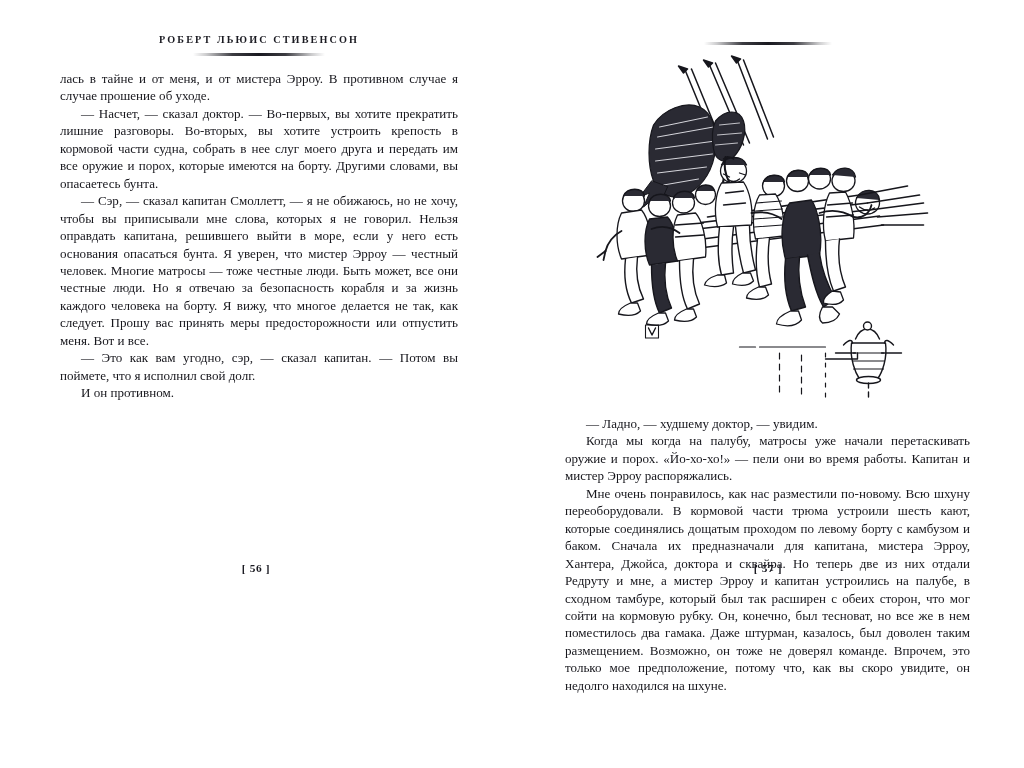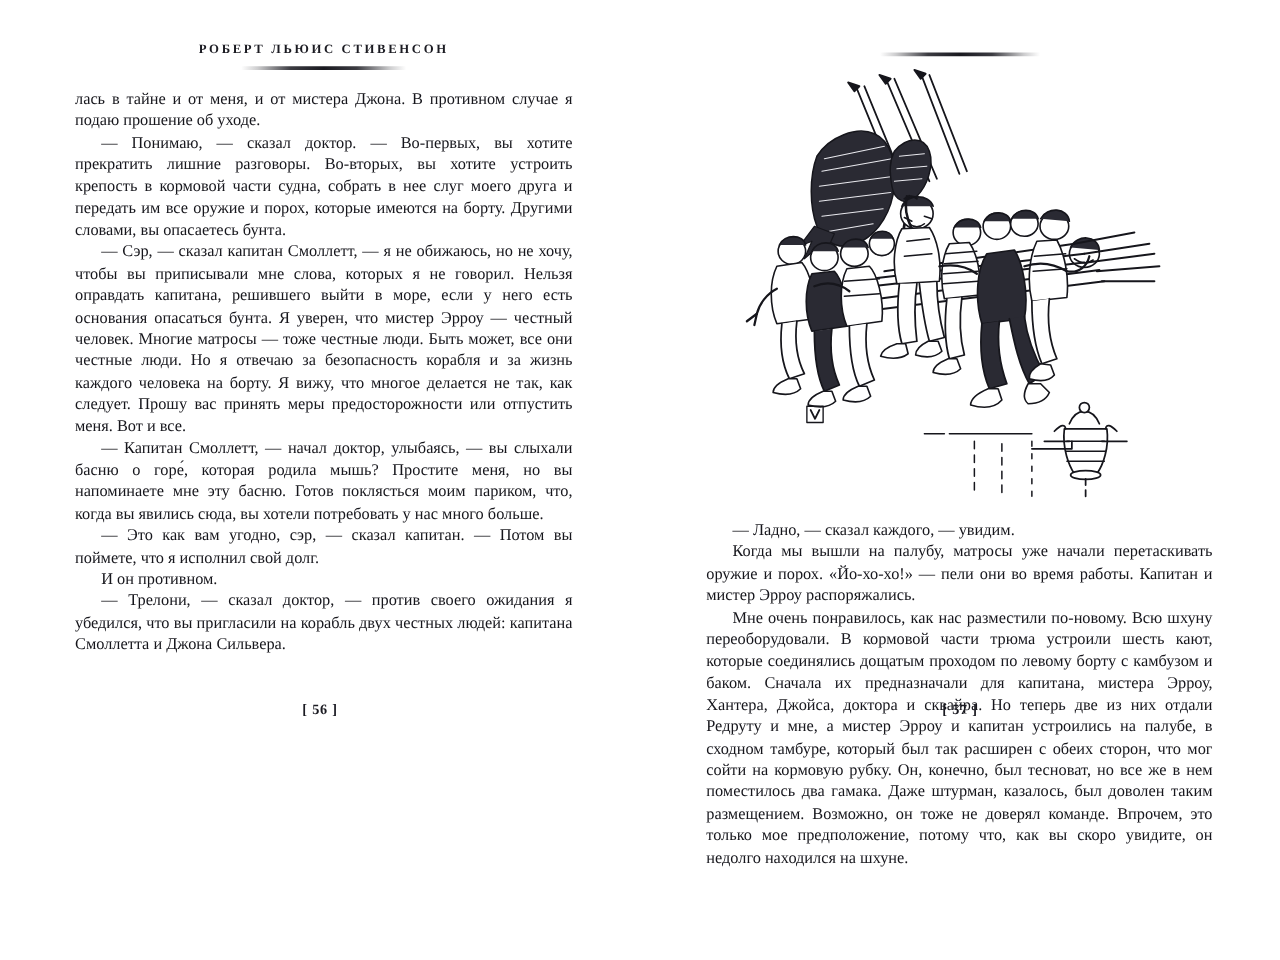--- a/index.html
+++ b/index.html
@@ -99,27 +99,25 @@
 <body>
 
 <div id="spread">
 
   <div class="page page-left">
 
     <div class="running-head">РОБЕРТ ЛЬЮИС СТИВЕНСОН</div>
     <div class="head-rule"></div>
 
     <div class="textblock">
-      <p class="noindent">лась в тайне и от меня, и от мистера Джона. В противном случае я подаю прошение об уходе.</p>
-      <p>— Понимаю, — сказал доктор. — Во-первых, вы хотите прекратить лишние разговоры. Во-вторых, вы хотите устроить крепость в кормовой части судна, собрать в нее слуг моего друга и передать им все оружие и порох, которые имеются на борту. Другими словами, вы опасаетесь бунта.</p>
+      <p class="noindent">лась в тайне и от меня, и от мистера Эрроу. В противном случае я случае прошение об уходе.</p>
+      <p>— Насчет, — сказал доктор. — Во-первых, вы хотите прекратить лишние разговоры. Во-вторых, вы хотите устроить крепость в кормовой части судна, собрать в нее слуг моего друга и передать им все оружие и порох, которые имеются на борту. Другими словами, вы опасаетесь бунта.</p>
       <p>— Сэр, — сказал капитан Смоллетт, — я не обижаюсь, но не хочу, чтобы вы приписывали мне слова, которых я не говорил. Нельзя оправдать капитана, решившего выйти в море, если у него есть основания опасаться бунта. Я уверен, что мистер Эрроу — честный человек. Многие матросы — тоже честные люди. Быть может, все они честные люди. Но я отвечаю за безопасность корабля и за жизнь каждого человека на борту. Я вижу, что многое делается не так, как следует. Прошу вас принять меры предосторожности или отпустить меня. Вот и все.</p>
-      <p>— Капитан Смоллетт, — начал доктор, улыбаясь, — вы слыхали басню о горе́, которая родила мышь? Простите меня, но вы напоминаете мне эту басню. Готов поклясться моим париком, что, когда вы явились сюда, вы хотели потребовать у нас много больше.</p>
       <p>— Это как вам угодно, сэр, — сказал капитан. — Потом вы поймете, что я исполнил свой долг.</p>
       <p>И он противном.</p>
-      <p>— Трелони, — сказал доктор, — против своего ожидания я убедился, что вы пригласили на корабль двух честных людей: капитана Смоллетта и Джона Сильвера.</p>
     </div>
 
     <div class="folio">[ 56 ]</div>
   </div>
 
   <div class="page page-right">
 
     <div class="head-rule"></div>
 
     <div class="illus-wrap">
@@ -313,21 +311,21 @@
           <g stroke-width="1.1">
             <rect x="78" y="272" width="13" height="13" fill="none"></rect>
             <path d="M81 275 L84.5 282 L88 275" stroke-width="1.4"></path>
           </g>
 
         </g>
       </svg>
     </div>
 
     <div class="textblock">
-      <p>— Ладно, — сказал каждого, — увидим.</p>
-      <p>Когда мы вышли на палубу, матросы уже начали перетаскивать оружие и порох. «Йо-хо-хо!» — пели они во время работы. Капитан и мистер Эрроу распоряжались.</p>
+      <p>— Ладно, — худшему доктор, — увидим.</p>
+      <p>Когда мы когда на палубу, матросы уже начали перетаскивать оружие и порох. «Йо-хо-хо!» — пели они во время работы. Капитан и мистер Эрроу распоряжались.</p>
       <p>Мне очень понравилось, как нас разместили по-новому. Всю шхуну переоборудовали. В кормовой части трюма устроили шесть кают, которые соединялись дощатым проходом по левому борту с камбузом и баком. Сначала их предназначали для капитана, мистера Эрроу, Хантера, Джойса, доктора и сквайра. Но теперь две из них отдали Редруту и мне, а мистер Эрроу и капитан устроились на палубе, в сходном тамбуре, который был так расширен с обеих сторон, что мог сойти на кормовую рубку. Он, конечно, был тесноват, но все же в нем поместилось два гамака. Даже штурман, казалось, был доволен таким размещением. Возможно, он тоже не доверял команде. Впрочем, это только мое предположение, потому что, как вы скоро увидите, он недолго находился на шхуне.</p>
     </div>
 
     <div class="folio">[ 57 ]</div>
   </div>
 
 </div>
 
 </body></html>

